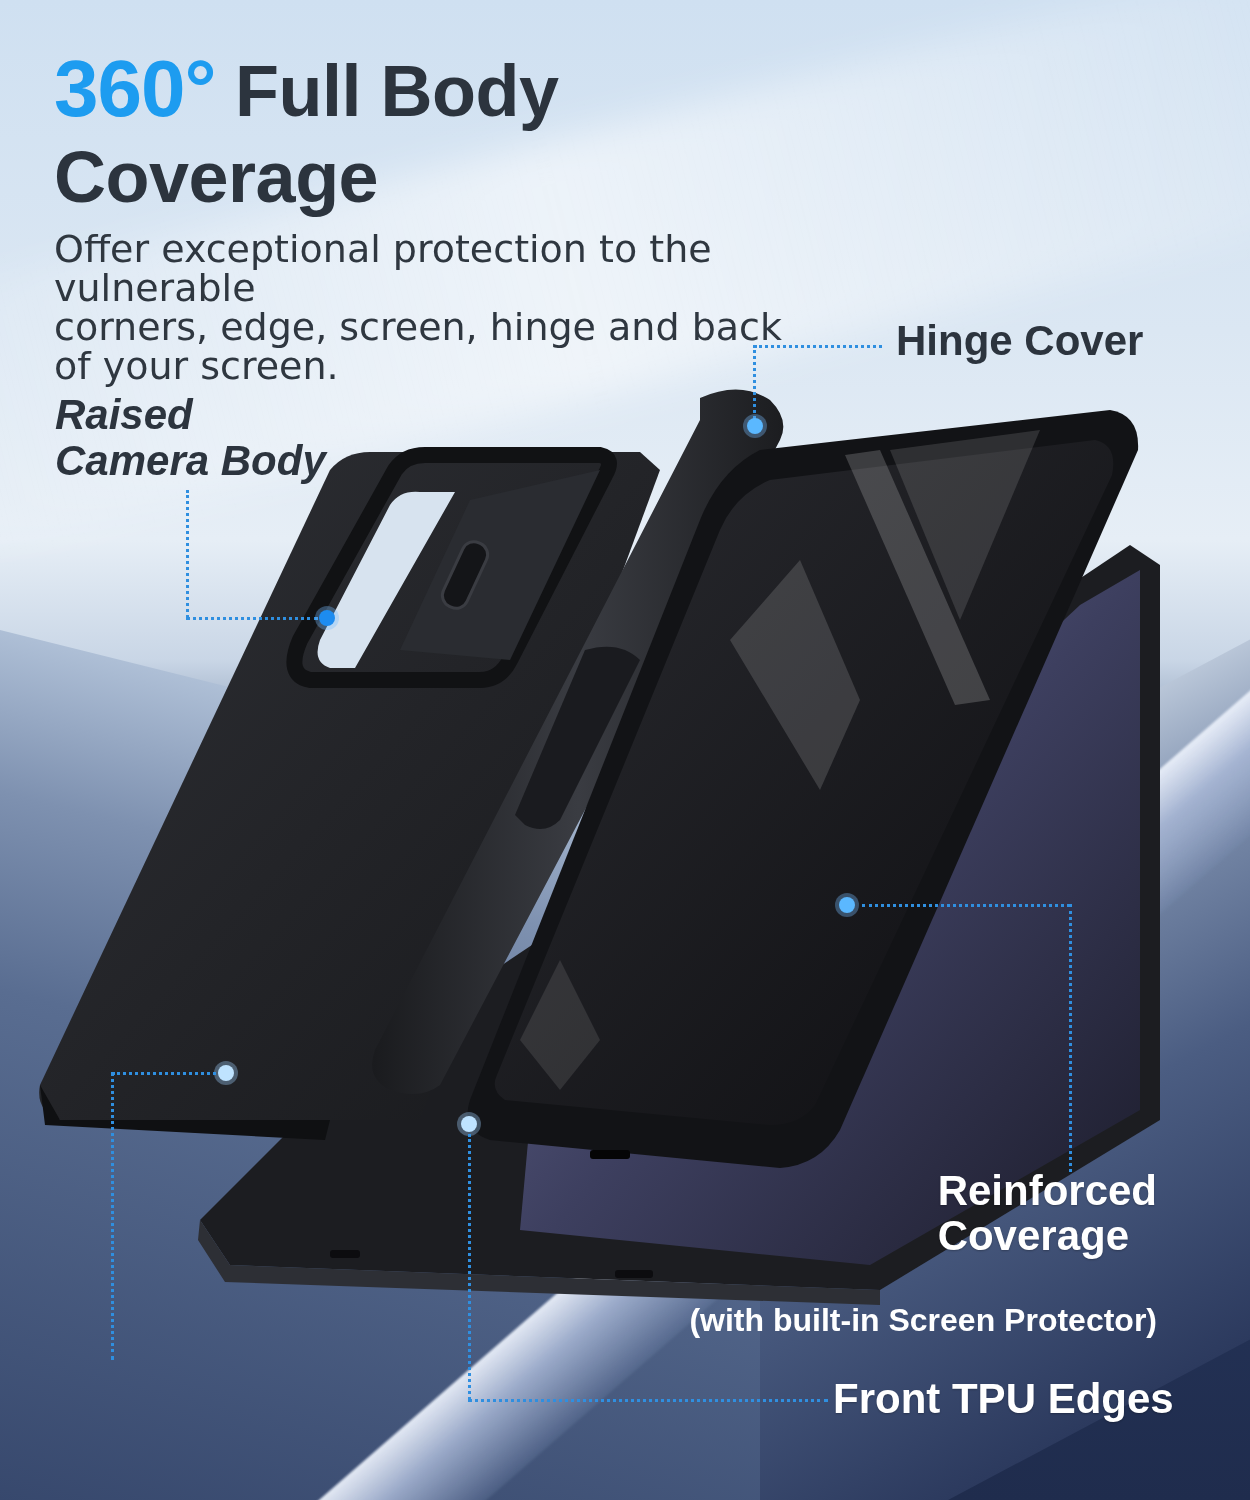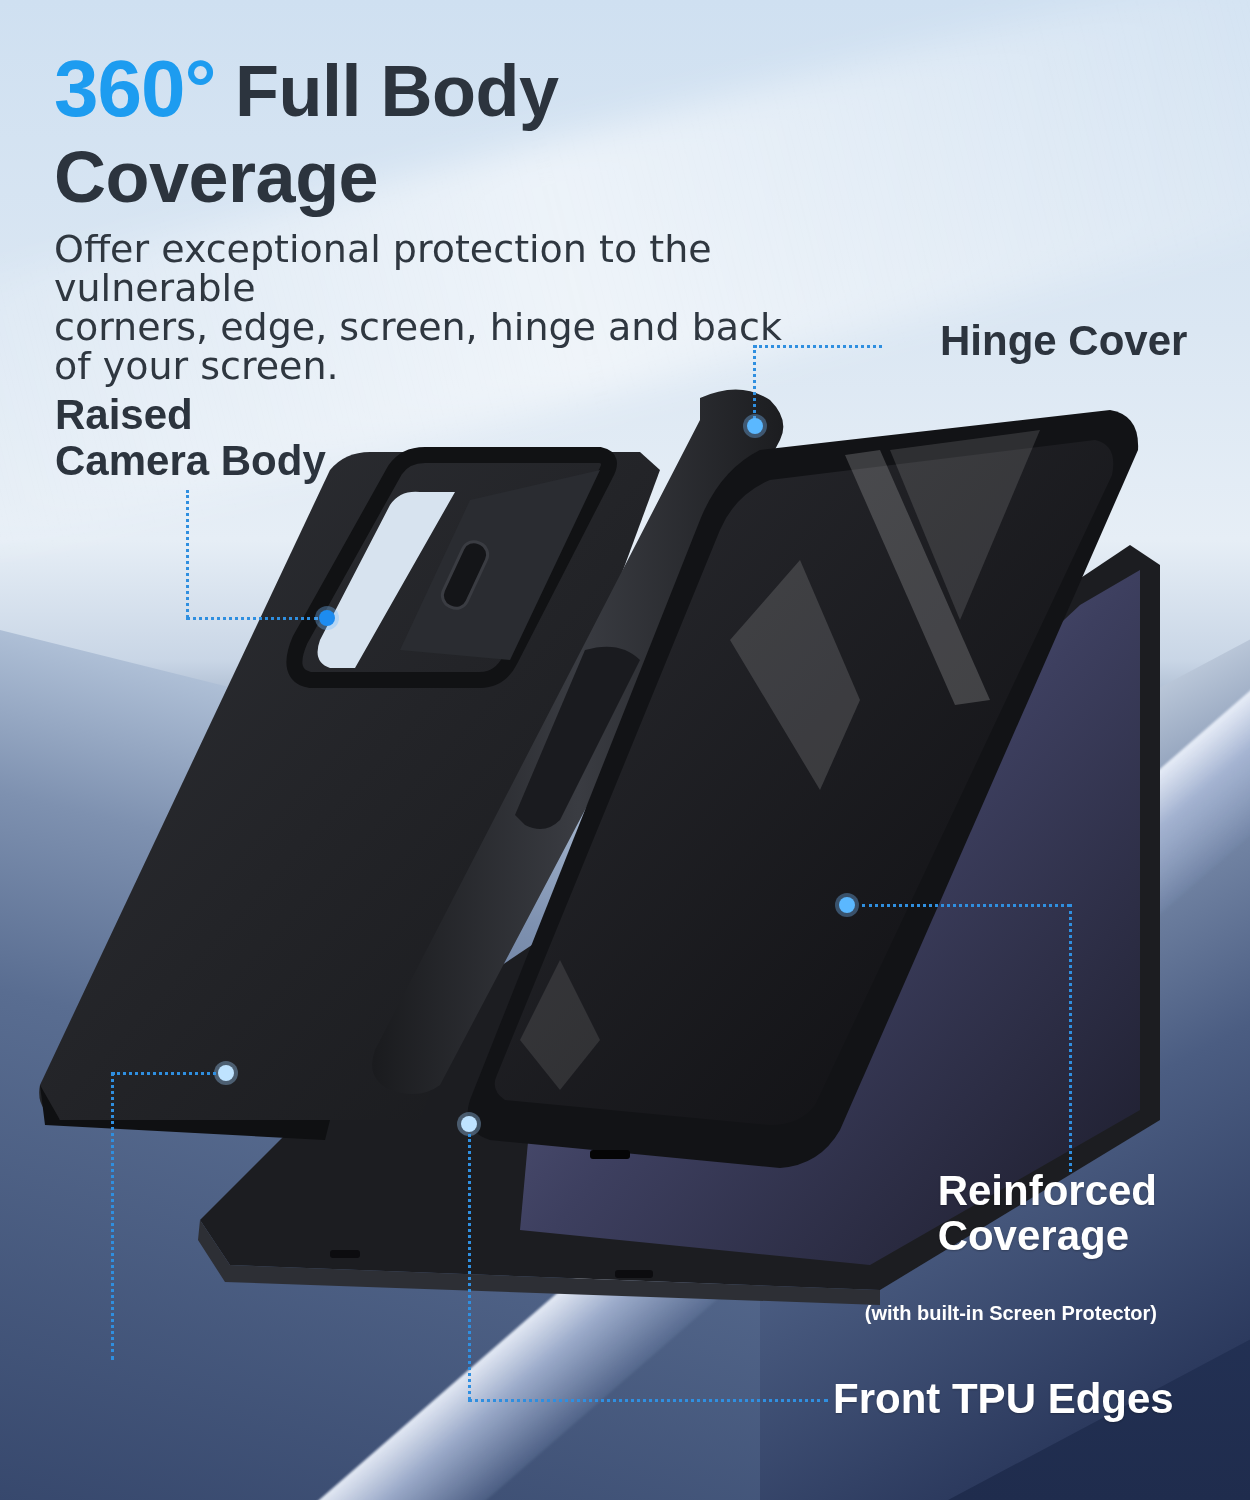--- a/index.html
+++ b/index.html
@@ -40,25 +40,25 @@
     .accent { color: #1d9cf0; font-size: 80px; letter-spacing: -1px; }
     .subtext {
       position: absolute; left: 54px; top: 230px; width: 780px;
       font-family: "DejaVu Sans", sans-serif; font-size: 38px; line-height: 39px; color: #2f3740;
     }
     .subtext span { display: block; }
 
     .label { position: absolute; font-family: "Liberation Sans", sans-serif; font-weight: 700; }
     .label-dark { color: #2c343e; font-size: 42px; line-height: 46px; }
     .label-light { color: #ffffff; font-size: 42px; line-height: 46px; text-shadow: 0 1px 2px rgba(0,0,0,0.25); }
-    .label-small { color: #ffffff; font-size: 20px; font-weight: 700; font-family: "Liberation Sans", sans-serif; }
+    .label-small { color: #ffffff; font-size: 32px; font-weight: 700; font-family: "Liberation Sans", sans-serif; }
 
-    .lbl-hinge { left: 896px; top: 318px; margin-left: 44px; }
+    .lbl-hinge { left: 896px; top: 318px; }
     .lbl-camera { left: 55px; top: 392px; }
-    .lbl-camera span { display: block; }
+    .lbl-camera span { display: block; font-style: italic; }
     .lbl-reinforced { right: 93px; top: 1168px; }
     .lbl-reinforced span { display: block; line-height: 45px; }
     .lbl-protector { right: 93px; top: 1302px; }
     .lbl-sturdy { left: 76px; top: 1372px; }
     .lbl-tpu { left: 833px; top: 1376px; }
 
     
     .dots-h { position: absolute; height: 0; border-top: 3px dotted #2f8fe0; }
     .dots-v { position: absolute; width: 0; border-left: 3px dotted #2f8fe0; }
     .dot {

